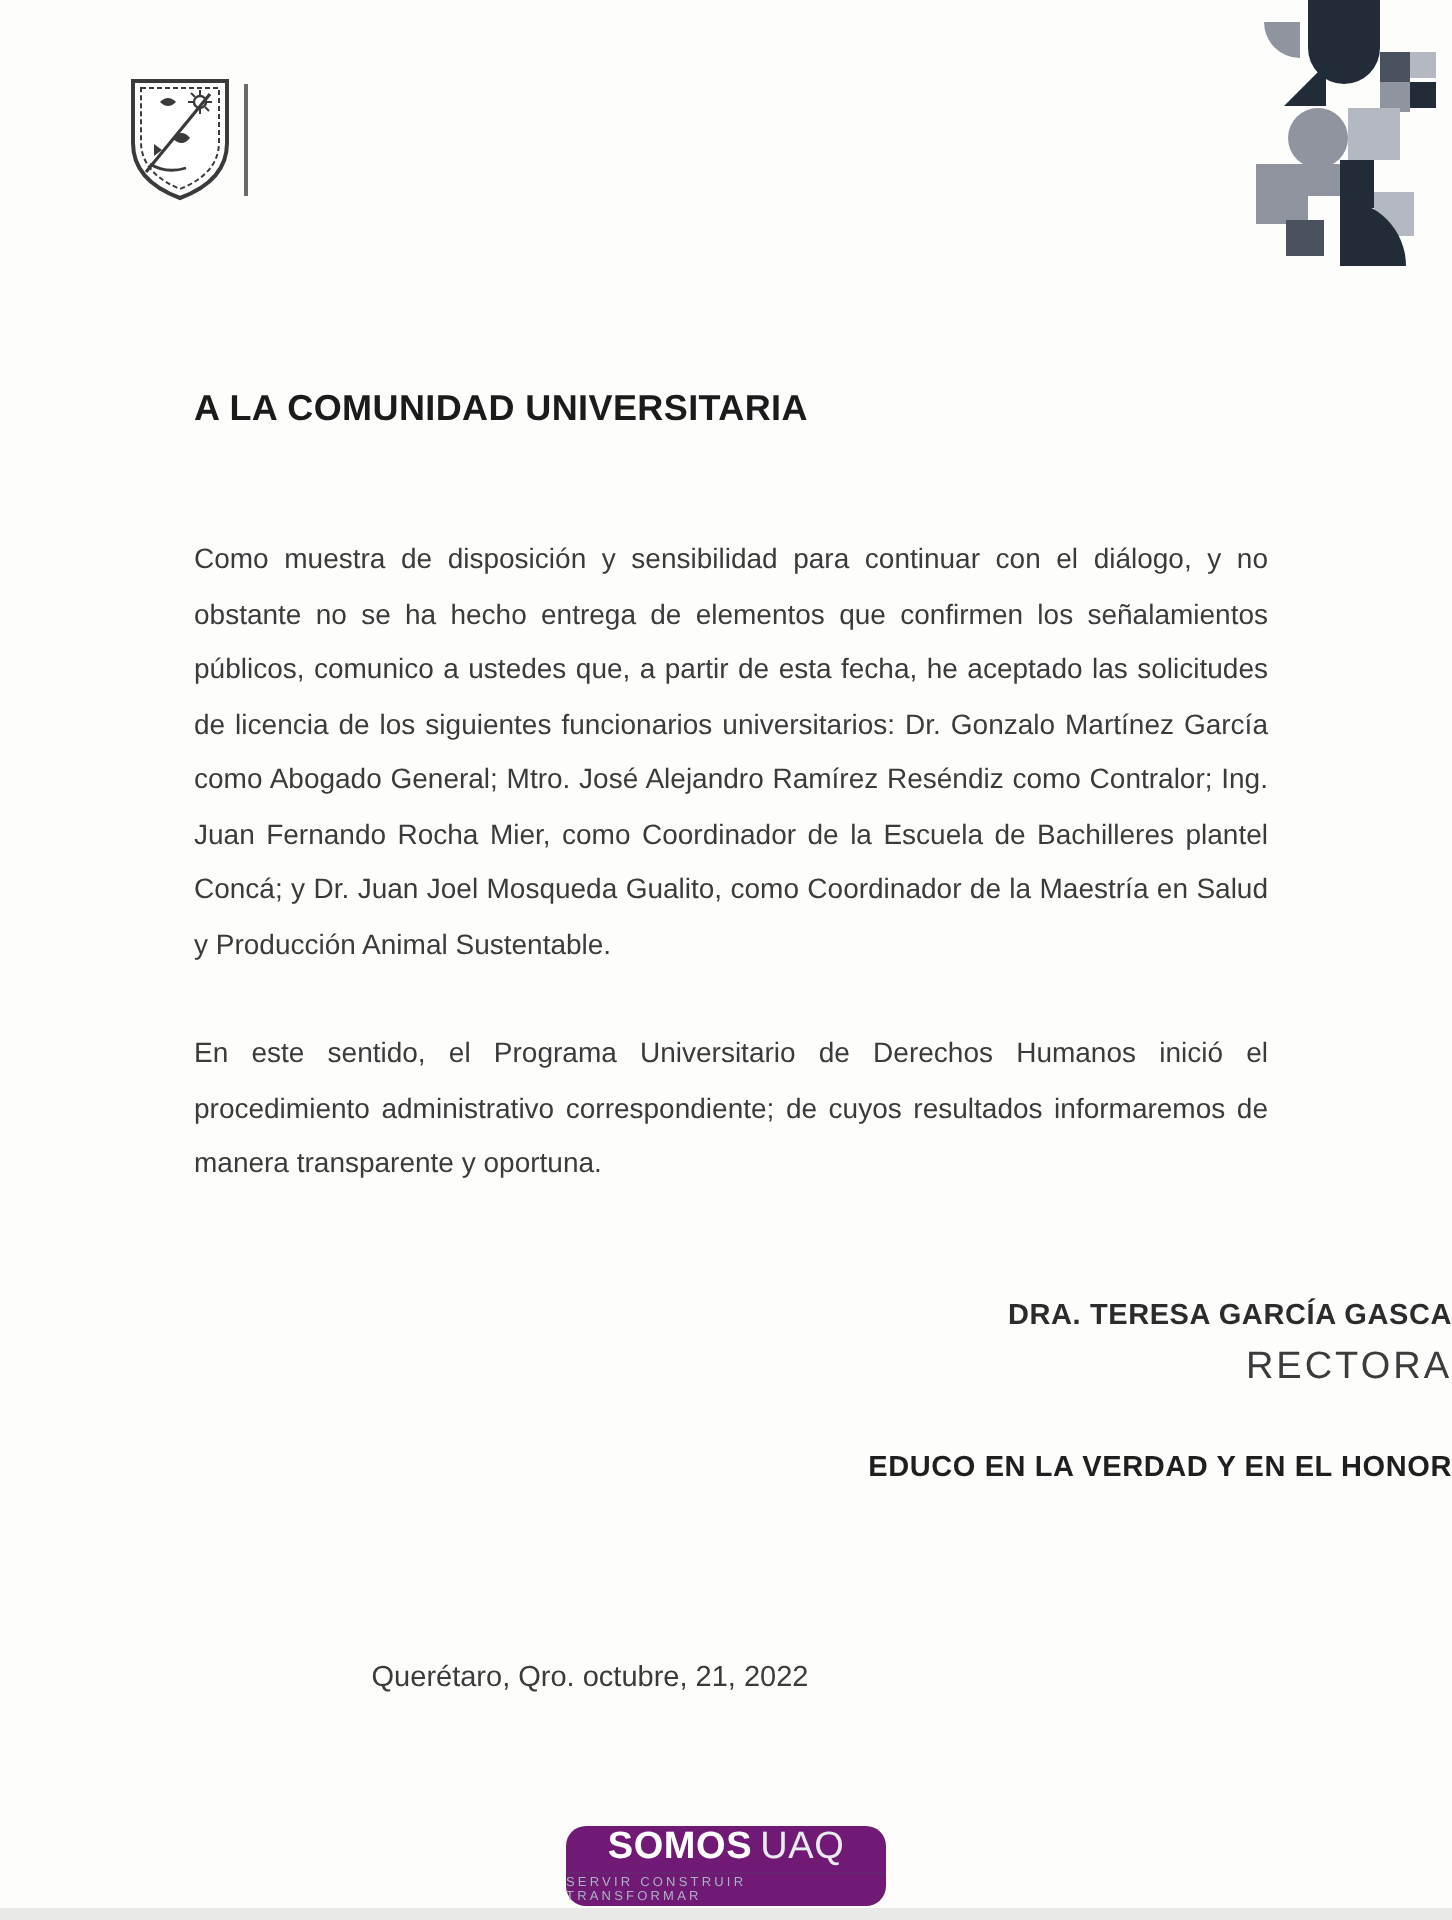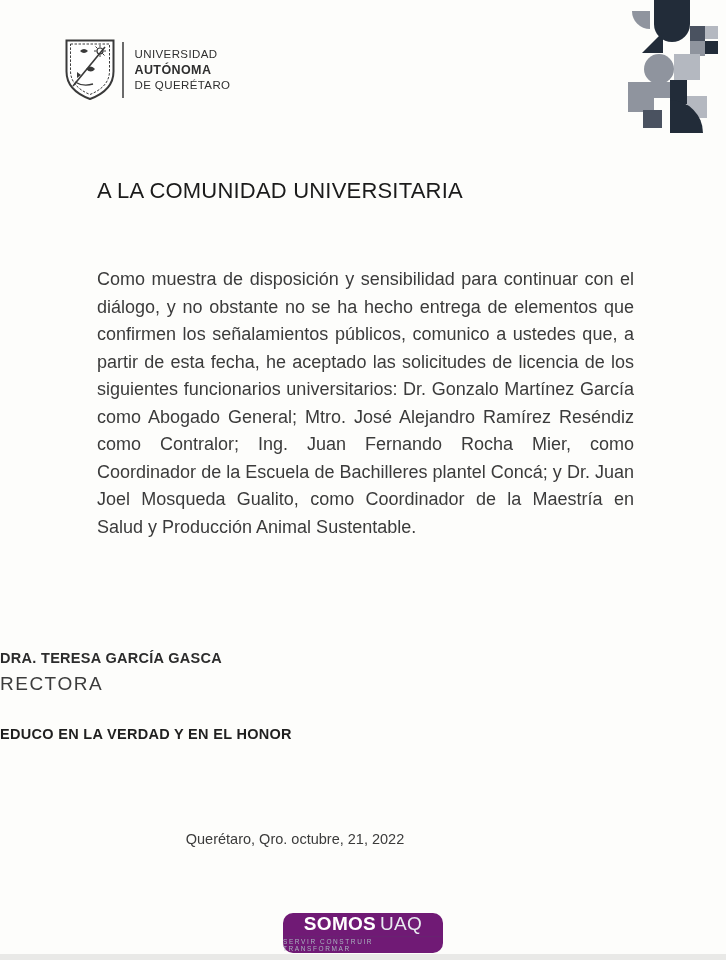--- a/index.html
+++ b/index.html
@@ -43,32 +43,32 @@
   .deco-circle-sq{left:56px;top:54px;width:26px;height:26px;}
   .deco-L-big{left:10px;top:82px;width:42px;height:16px;}
   .deco-L-small{left:10px;top:98px;width:26px;height:14px;}
   .deco-bar{left:52px;top:80px;width:17px;height:24px;}
   .deco-qd-bg{left:69px;top:96px;width:20px;height:22px;}
   .deco-quarter-dark{left:52px;top:100px;width:33px;height:33px;border-radius:0 100% 0 0;}
   .deco-sq-bottom{left:25px;top:110px;width:19px;height:18px;}
 
   
   .heading{
-    position:absolute;left:97px;top:178px;
-    font-size:22px;font-weight:400;color:#1b1b1b;letter-spacing:.2px;
+    position:absolute;left:97px;top:194px;
+    font-size:18px;font-weight:700;color:#1b1b1b;letter-spacing:.2px;
   }
   .letter-body{
     position:absolute;left:97px;top:266px;width:537px;
-    font-size:18px;line-height:27.5px;color:#3b3b3b;
+    font-size:14px;line-height:27.5px;color:#3b3b3b;
     text-align:justify;
   }
   .letter-body p{margin:0 0 27px 0;}
 
   
-  .signature{position:absolute;left:0;top:650px;width:726px;text-align:left;color:#2c2c2c;}
+  .signature{position:absolute;left:0;top:650px;width:726px;text-align:right;color:#2c2c2c;}
   .sig-name{font-size:14.5px;font-weight:800;letter-spacing:.3px;}
   .sig-title{font-size:19px;font-weight:400;letter-spacing:1.5px;margin-top:7px;color:#3c3c3c;}
   .sig-motto{font-size:14.5px;font-weight:800;letter-spacing:.3px;margin-top:31px;color:#1f1f1f;}
 
   
   .date-line{
     position:absolute;left:0;top:831px;width:590px;text-align:center;
     font-size:14.5px;color:#3b3b3b;
   }
 
@@ -106,25 +106,20 @@
           <line x1="40.5" y1="13" x2="43" y2="13"></line>
         <line x1="32.5" y1="8.5" x2="34.5" y2="10.5"></line>
           <line x1="39.5" y1="15.5" x2="41.5" y2="17.5"></line>
       </g>
       <path d="M17,13 q4,-4 8,0 q-4,4 -8,0 Z" fill="#3a3a3a"></path>
       <path d="M23,31 q5,-5 9,0 q-4,5 -9,0 Z" fill="#3a3a3a"></path>
       <path d="M14,34 l4,3 -4,3 Z" fill="#3a3a3a"></path>
       <path d="M12,44 q8,5 18,2" fill="none" stroke="#3a3a3a" stroke-width="1.4"></path>
     </svg>
     <div class="logo-divider"></div>
-    <div class="logo-text">
-      <div class="logo-line1">UNIVERSIDAD</div>
-      <div class="logo-line2">AUTÓNOMA</div>
-      <div class="logo-line3">DE QUERÉTARO</div>
-    </div>
   </div>
 
   <div class="deco">
     <div class="deco-pill d-dark"></div>
     <div class="deco-quarter-gray d-gray"></div>
     <div class="deco-triangle d-dark"></div>
     <div class="deco-sq1 d-slate"></div>
     <div class="deco-sq2 d-light"></div>
     <div class="deco-sq3 d-gray"></div>
     <div class="deco-sq4 d-dark"></div>
@@ -135,20 +130,21 @@
     <div class="deco-bar d-dark"></div>
     <div class="deco-qd-bg d-light"></div>
     <div class="deco-quarter-dark d-dark"></div>
     <div class="deco-sq-bottom d-slate"></div>
   </div>
 
   <div class="heading">A LA COMUNIDAD UNIVERSITARIA</div>
 
   <div class="letter-body">
     <p>Como muestra de disposición y sensibilidad para continuar con el diálogo, y no obstante no se ha hecho entrega de elementos que confirmen los señalamientos públicos, comunico a ustedes que, a partir de esta fecha, he aceptado las solicitudes de licencia de los siguientes funcionarios universitarios: Dr. Gonzalo Martínez García como Abogado General; Mtro. José Alejandro Ramírez Reséndiz como Contralor; Ing. Juan Fernando Rocha Mier, como Coordinador de la Escuela de Bachilleres plantel Concá; y Dr. Juan Joel Mosqueda Gualito, como Coordinador de la Maestría en Salud y Producción Animal Sustentable.</p>
+    <p>En este sentido, el Programa Universitario de Derechos Humanos inició el procedimiento administrativo correspondiente; de cuyos resultados informaremos de manera transparente y oportuna.</p>
   </div>
 
   <div class="signature">
     <div class="sig-name">DRA. TERESA GARCÍA GASCA</div>
     <div class="sig-title">RECTORA</div>
     <div class="sig-motto">EDUCO EN LA VERDAD Y EN EL HONOR</div>
   </div>
 
   <div class="date-line">Querétaro, Qro. octubre, 21, 2022</div>
 

